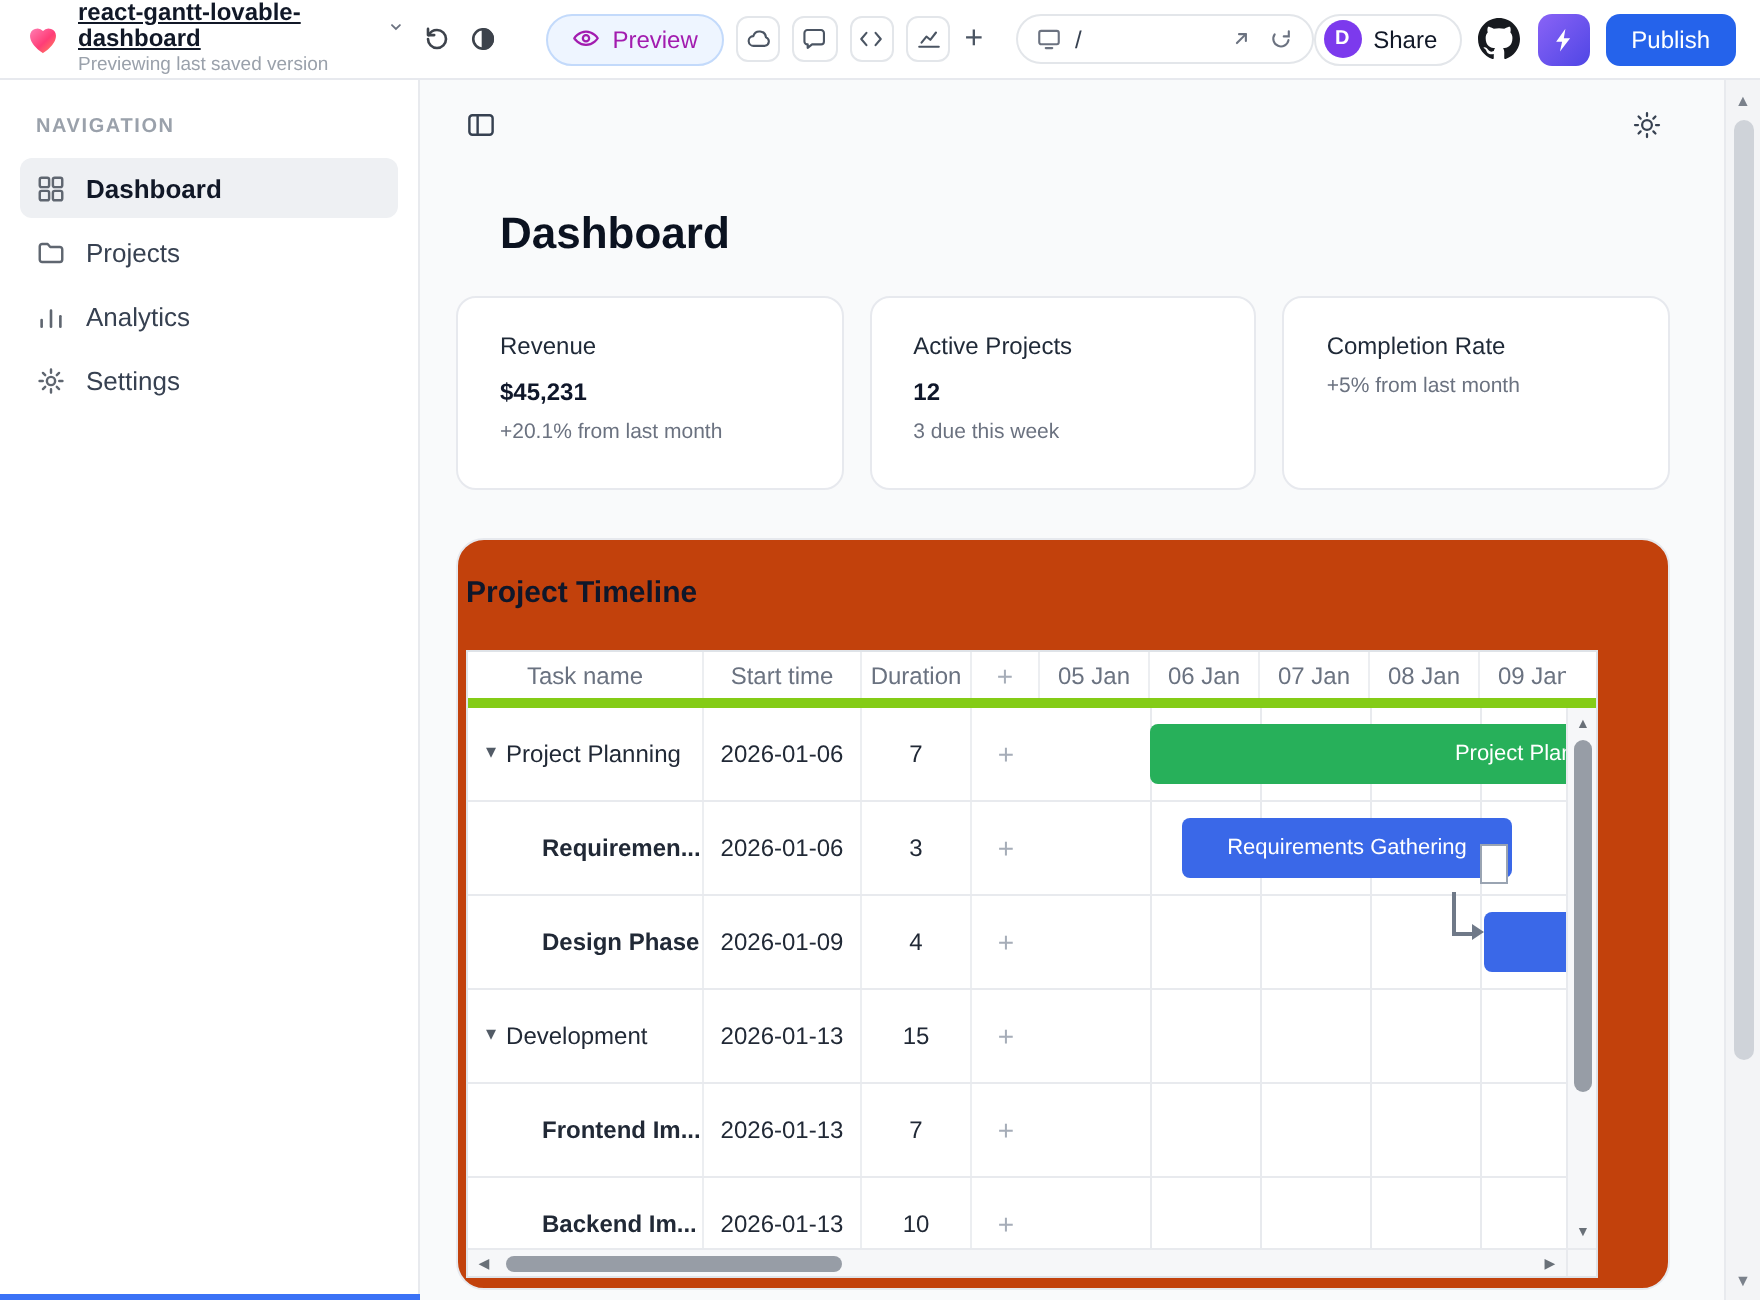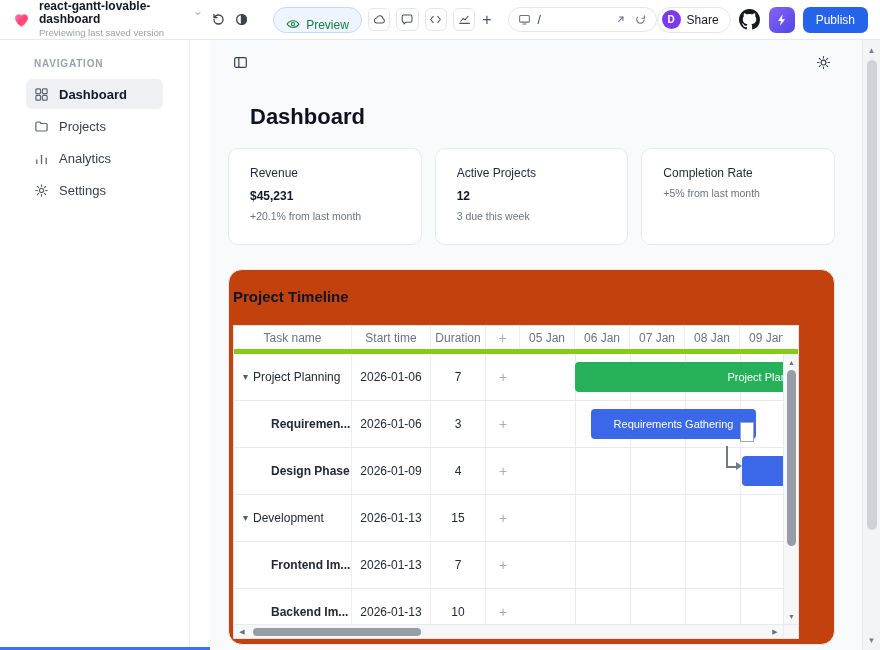--- a/index.html
+++ b/index.html
@@ -6,28 +6,28 @@
   html,body { width:880px; height:650px; overflow:hidden; background:#fff;
     font-family:"Liberation Sans", sans-serif; }
   .app { position:relative; width:880px; height:650px; overflow:hidden; }
 
   
   .topbar { position:absolute; left:0; top:0; width:880px; height:40px; background:#fff;
     border-bottom:1px solid #e7e9ee; display:flex; align-items:center; padding:0 12px; }
   .logo { width:19px; height:19px; flex:none; }
   .proj { margin-left:8px; line-height:1.1; }
   .proj-name-row { display:flex; align-items:center; gap:3px; }
-  .proj-name { font-size:12px; font-weight:700; color:#111827; }
+  .proj-name { font-size:12px; font-weight:700; color:#111827;text-decoration:underline; }
   .proj-sub { font-size:9.5px; color:#9aa1ab; margin-top:2px; }
   .tb-icon { width:22px; height:22px; border:none; background:none; color:#3d434c;
     display:flex; align-items:center; justify-content:center; cursor:pointer; }
   .tb-icon svg { width:15px; height:15px; }
   .preview-btn { margin-left:22px; height:26px; padding:0 12px; border-radius:13px;
-    background:#eef5ff; border:1px solid #c3dafb; color:#15803d; font-size:12px; font-weight:500;
-    display:flex; align-items:flex-end; gap:6px; cursor:pointer; }
+    background:#eef5ff; border:1px solid #c3dafb; color:#a21caf; font-size:12px; font-weight:500;
+    display:flex; align-items:center; gap:6px; cursor:pointer; }
   .preview-btn svg { width:14px; height:14px; }
   .sq { width:25px; height:23px; margin-left:6px; border:1px solid #e3e6ea; border-radius:6px;
     background:#fff; color:#4b5563; display:flex; align-items:center; justify-content:center; cursor:pointer; }
   .sq svg { width:13px; height:13px; }
   .plus-btn { margin-left:7px; border:none; background:none; font-size:16px; color:#4b5563; cursor:pointer; }
   .url-bar { margin-left:16px; width:166px; height:25px; border:1px solid #e3e6ea; border-radius:13px;
     background:#fff; display:flex; align-items:center; padding:0 9px; gap:7px; color:#6b7280; cursor:text; }
   .url-bar svg { width:13px; height:13px; flex:none; }
   .url-path { font-size:12px; color:#374151; }
   .url-spacer { flex:1; }
@@ -40,22 +40,22 @@
   .gh-btn { width:22px; height:22px; border:none; background:none; padding:0; cursor:pointer;
     display:flex; align-items:center; justify-content:center; }
   .gh-btn svg { width:21px; height:21px; fill:#171a1f; }
   .boost-btn { width:26px; height:26px; border:none; border-radius:7px; cursor:pointer;
     background:linear-gradient(135deg,#8a63f6,#4f46e5); display:flex; align-items:center; justify-content:center; }
   .boost-btn svg { width:14px; height:14px; }
   .publish-btn { height:26px; padding:0 13px; border:none; border-radius:7px; color:#fff;
     font-size:12px; font-weight:500; cursor:pointer; }
 
   
-  .sidebar { position:absolute; left:0; top:40px; width:190px; height:610px; background:#fff;
-    border-right:1px solid #e8eaee; padding:14px 26px; }
+  .sidebar { position:absolute; left:0; top:40px; width:210px; height:610px; background:#fff;
+    border-right:1px solid #e8eaee; padding:14px 10px; }
   .nav-label { font-size:10px; letter-spacing:.08em; color:#9aa1ab; font-weight:600; margin:4px 0 10px 8px; }
   .nav-item { height:30px; display:flex; align-items:center; gap:10px; padding:0 8px; border-radius:6px;
     font-size:13px; color:#374151; cursor:pointer; margin-bottom:2px; }
   .nav-item.active { background:#eef0f3; color:#111827; font-weight:600; }
   .nav-item svg { width:15px; height:15px; color:#5f6670; flex:none; }
 
   
   .main { position:absolute; left:210px; top:40px; width:652px; height:610px; background:#f9fafb;
     padding:0 27px 0 18px; overflow:hidden; }
   .main-top { height:44px; display:flex; align-items:center; justify-content:space-between; }

